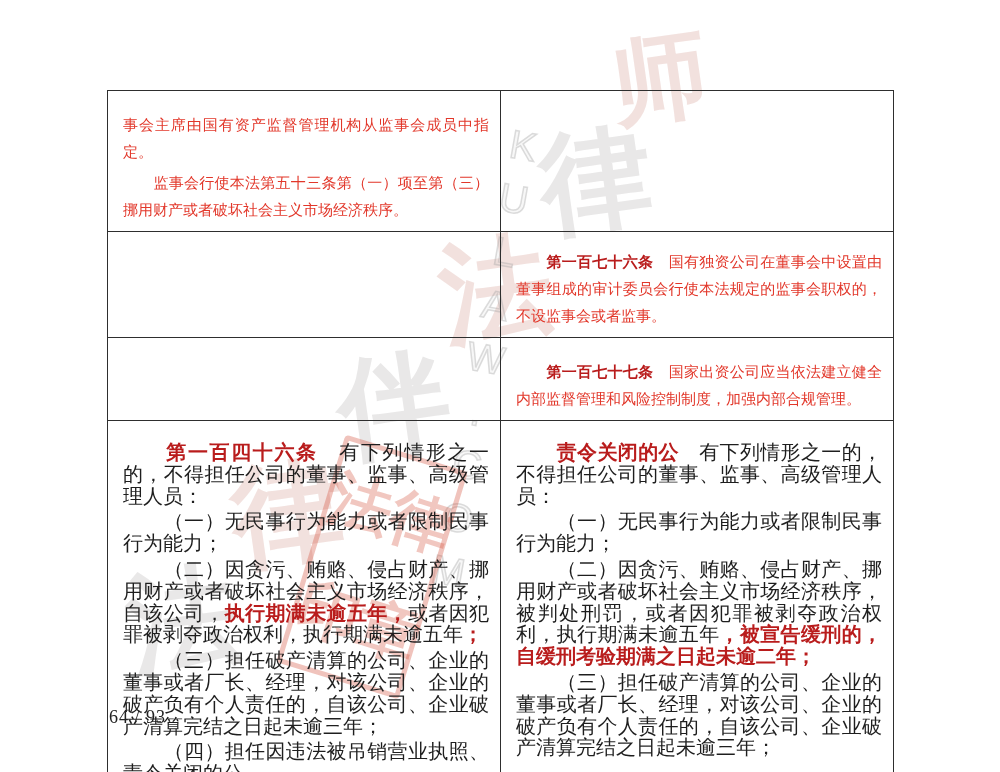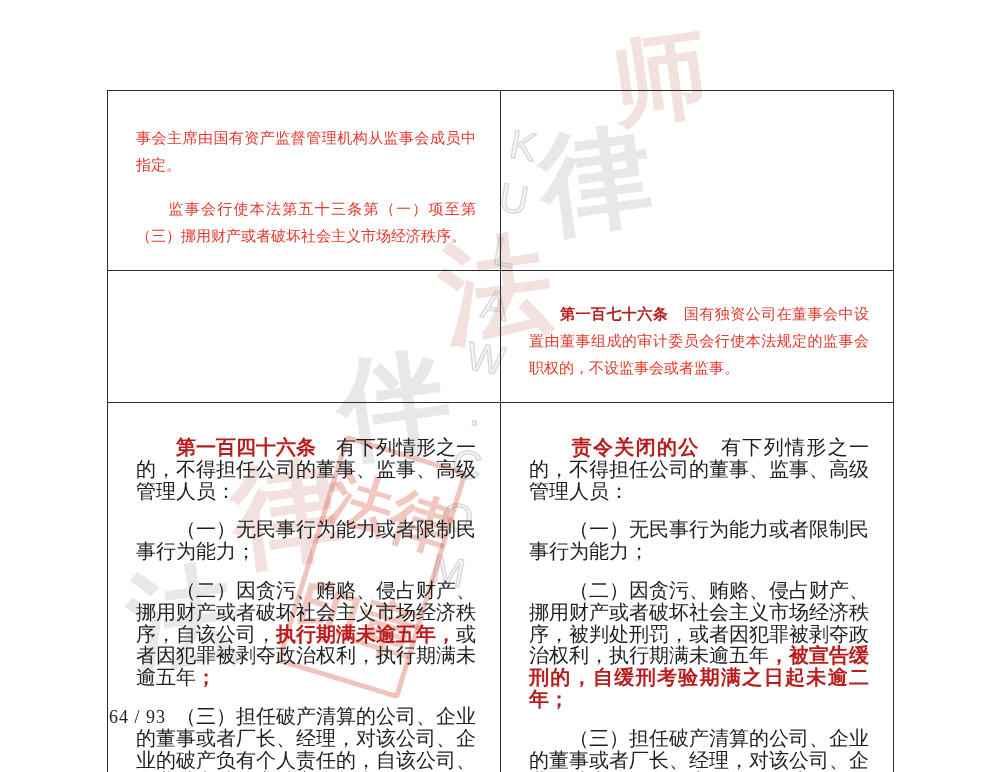--- a/index.html
+++ b/index.html
@@ -46,21 +46,21 @@
     border-collapse:collapse;table-layout:fixed;width:786px;
     background:transparent;
   }
   #law-table td{
     border:1.5px solid #2e2e2e;vertical-align:top;
     padding:14px 7px 4px 11px;overflow:hidden;background:transparent;
   }
   #law-table tr.r-chapter td{vertical-align:middle;padding:0 7px 0 11px;}
   #law-table col{width:393px;}
 
-  .para{margin:17px;text-align:justify;}
+  .para{margin:4px;text-align:justify;}
   .cell-hei .para{font-family:"Liberation Sans",sans-serif;font-size:15px;line-height:27px;}
   .cell-song .para{font-family:"Liberation Serif","DejaVu Serif",serif;font-size:20px;line-height:21.8px;}
   .cell-chapter .para{font-size:15.5px;line-height:22px;text-align:left;}
 
   
   .s-r {color:#e2372a;font-family:"Liberation Sans",sans-serif;}
   .s-rb{color:#b91c1c;font-family:"Liberation Sans",sans-serif;font-weight:bold;}
   .s-k {color:#1e1e1e;}
   .s-kb{color:#141414;font-family:"Liberation Sans",sans-serif;font-weight:bold;}
 
@@ -104,20 +104,26 @@
             <div class="para"><span class="s-r">　　监事会行使本法第五十三条第（一）项至第（三）挪用财产或者破坏社会主义市场经济秩序。</span></div>
           </td>
       <td class="cell-hei"></td>
     </tr>
     <tr style="height:94px;">
       <td class="cell-hei"></td>
       <td class="cell-hei" style="padding-top:12px;">
             <div class="para"><span class="s-rb">　　</span><span class="s-rb">第一百七十六条</span><span class="s-r">　</span><span class="s-r">国有独资公司在董事会中设置由董事组成的审计委员会行使本法规定的监事会职权的，不设监事会或者监事。</span></div>
           </td>
     </tr>
+    <tr style="height:80px;">
+      <td class="cell-hei"></td>
+      <td class="cell-hei" style="padding-top:16px;">
+            <div class="para"><span class="s-rb">　　</span><span class="s-rb">第一百七十七条</span><span class="s-r">　</span><span class="s-r">国家出资公司应当依法建立健全内部监督管理和风险控制制度，加强内部合规管理。</span></div>
+          </td>
+    </tr>
     <tr style="height:238px;">
       <td class="cell-song" style="padding-top:17px;">
             <div class="para"><span class="s-rb">　　</span><span class="s-rb">第一百四十六条</span><span class="s-k">　</span><span class="s-k">有下列情形之一的，不得担任公司的董事、监事、高级管理人员：</span></div>
             <div class="para"><span class="s-k">　　（一）无民事行为能力或者限制民事行为能力；</span></div>
             <div class="para"><span class="s-k">　　（二）因贪污、贿赂、侵占财产、挪用财产或者破坏社会主义市场经济秩序，自该公司，</span><span class="s-rb">执行期满未逾五年，</span><span class="s-k">或者因犯罪被剥夺政治权利，执行期满未逾五年</span><span class="s-rb">；</span></div>
             <div class="para"><span class="s-k">　　（三）担任破产清算的公司、企业的董事或者厂长、经理，对该公司、企业的破产负有个人责任的，自该公司、企业破产清算完结之日起未逾三年；</span></div>
             <div class="para"><span class="s-k">　　（四）担任因违法被吊销营业执照、责令关闭的公</span></div>
           </td>
       <td class="cell-song" style="padding-top:17px;">
             <div class="para"><span class="s-rb">　　</span><span class="s-rb">责令关闭的公</span><span class="s-k">　</span><span class="s-k">有下列情形之一的，不得担任公司的董事、监事、高级管理人员：</span></div>

